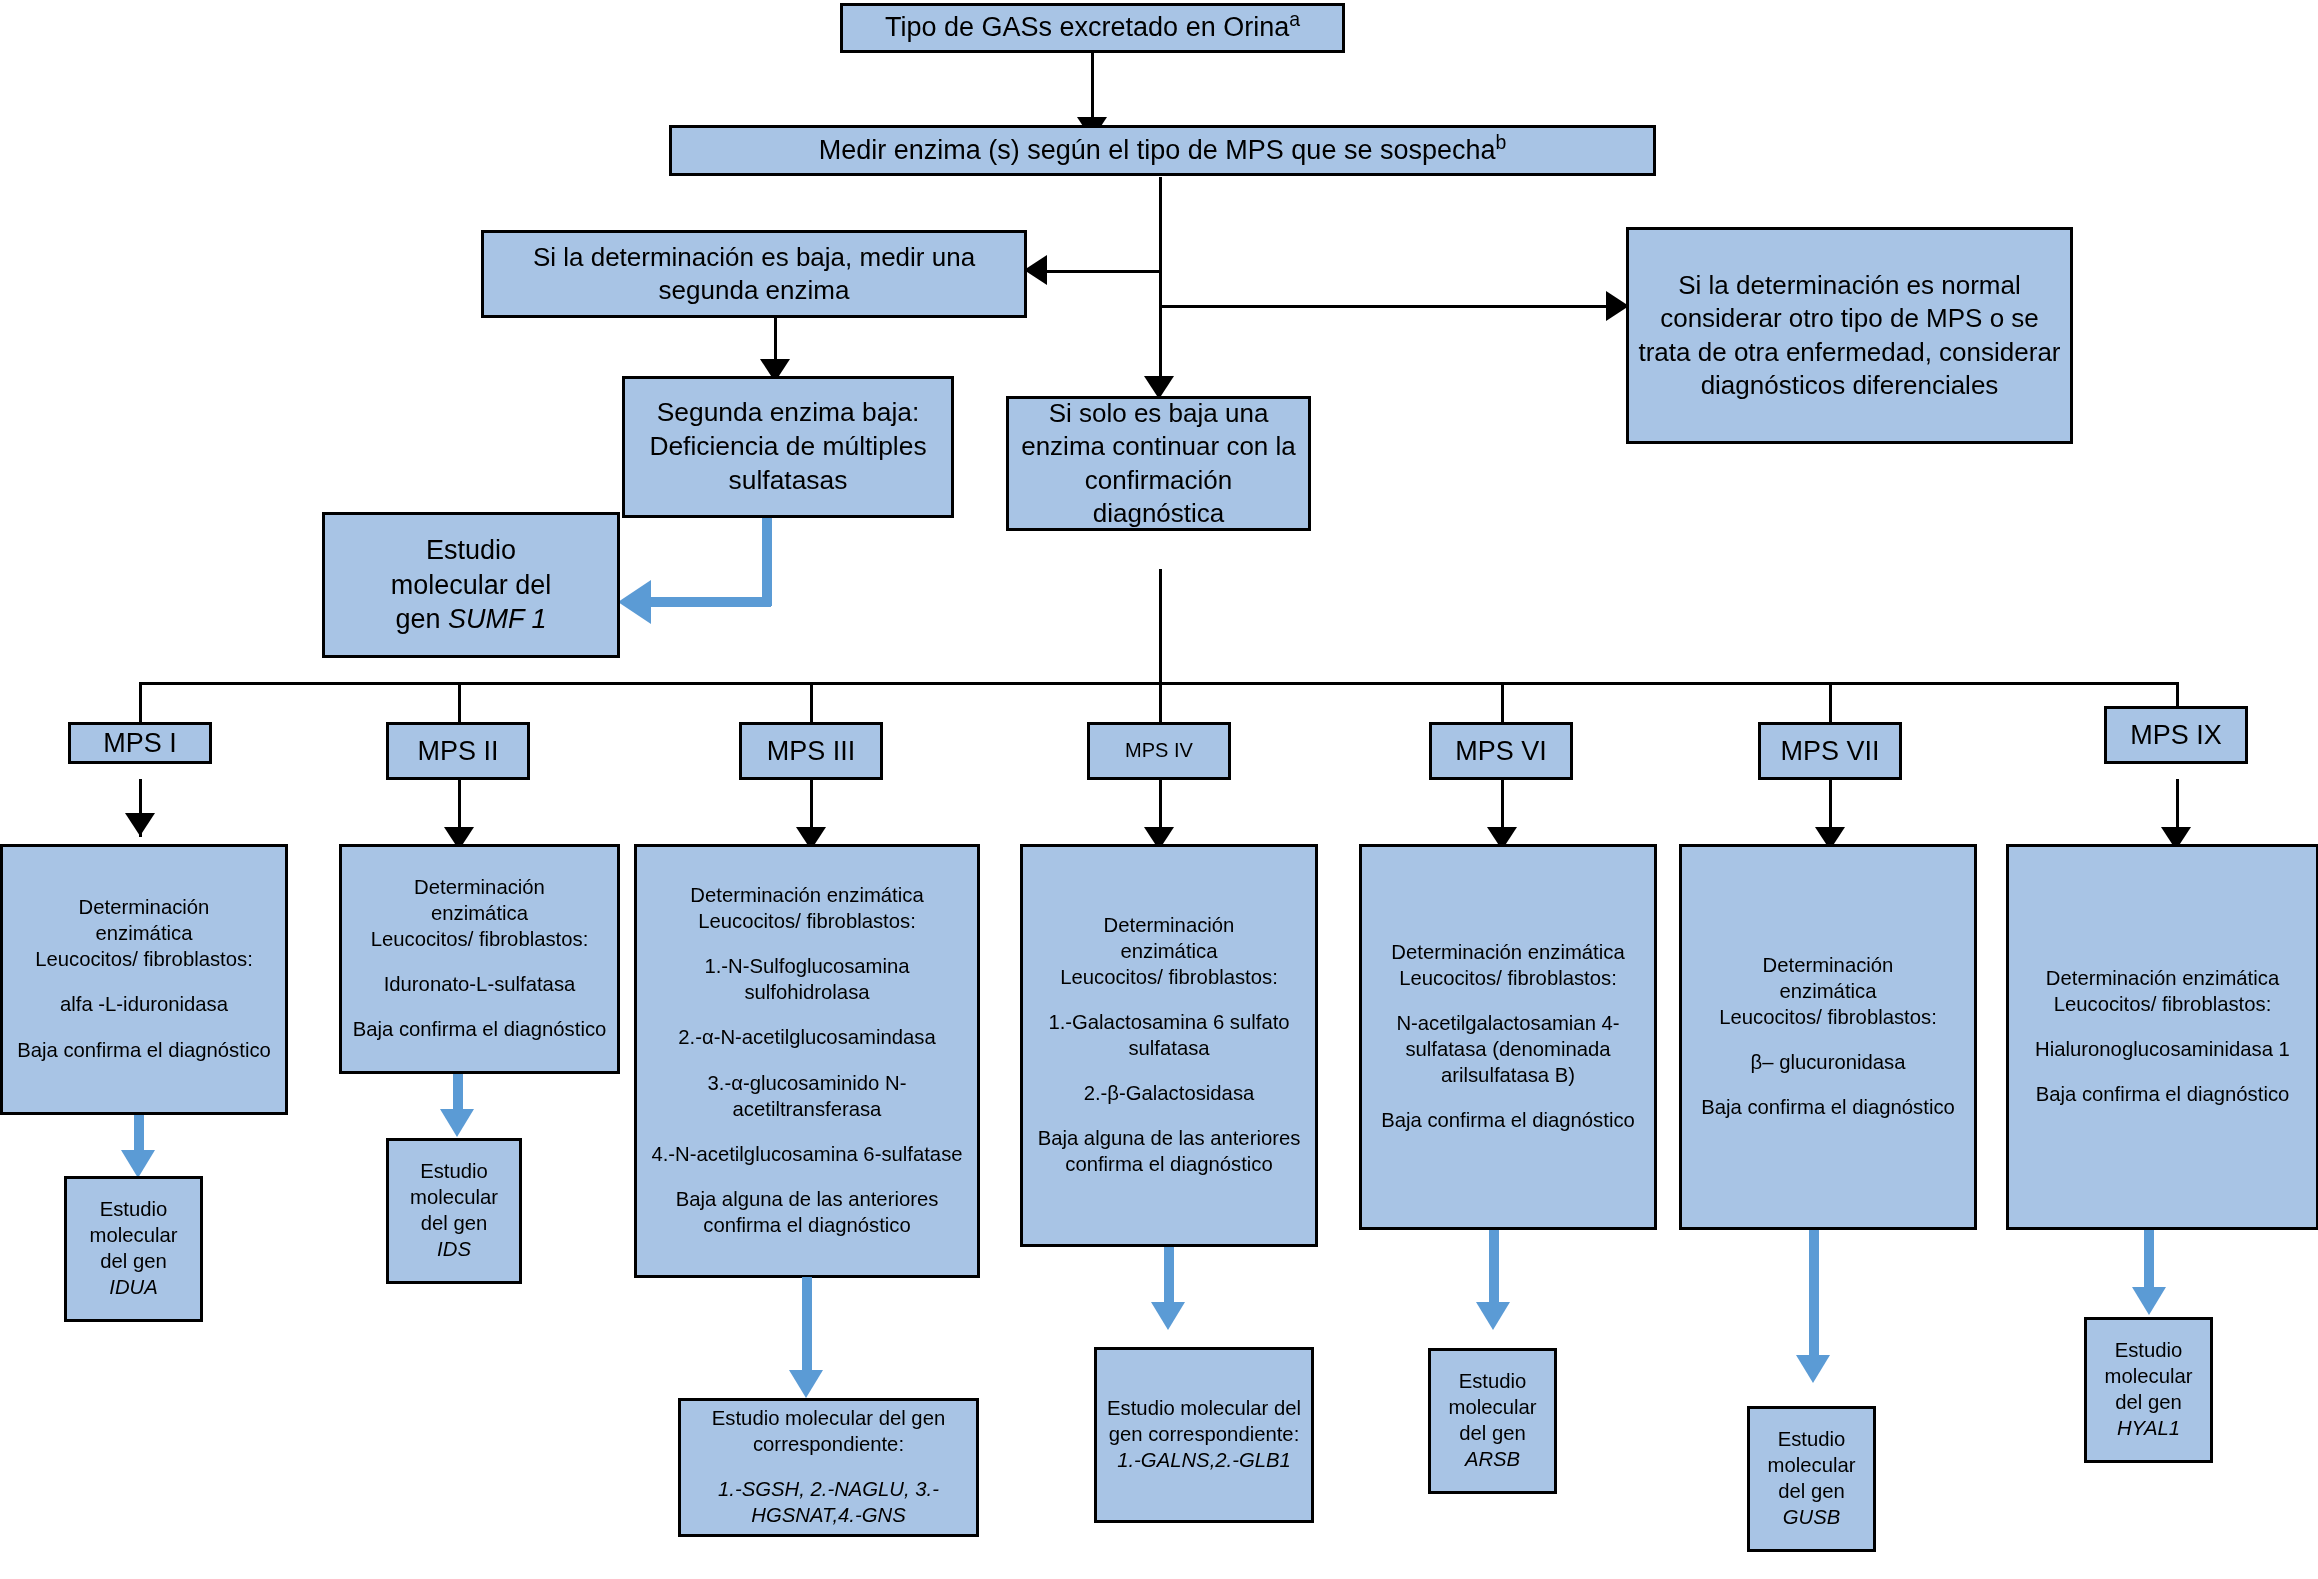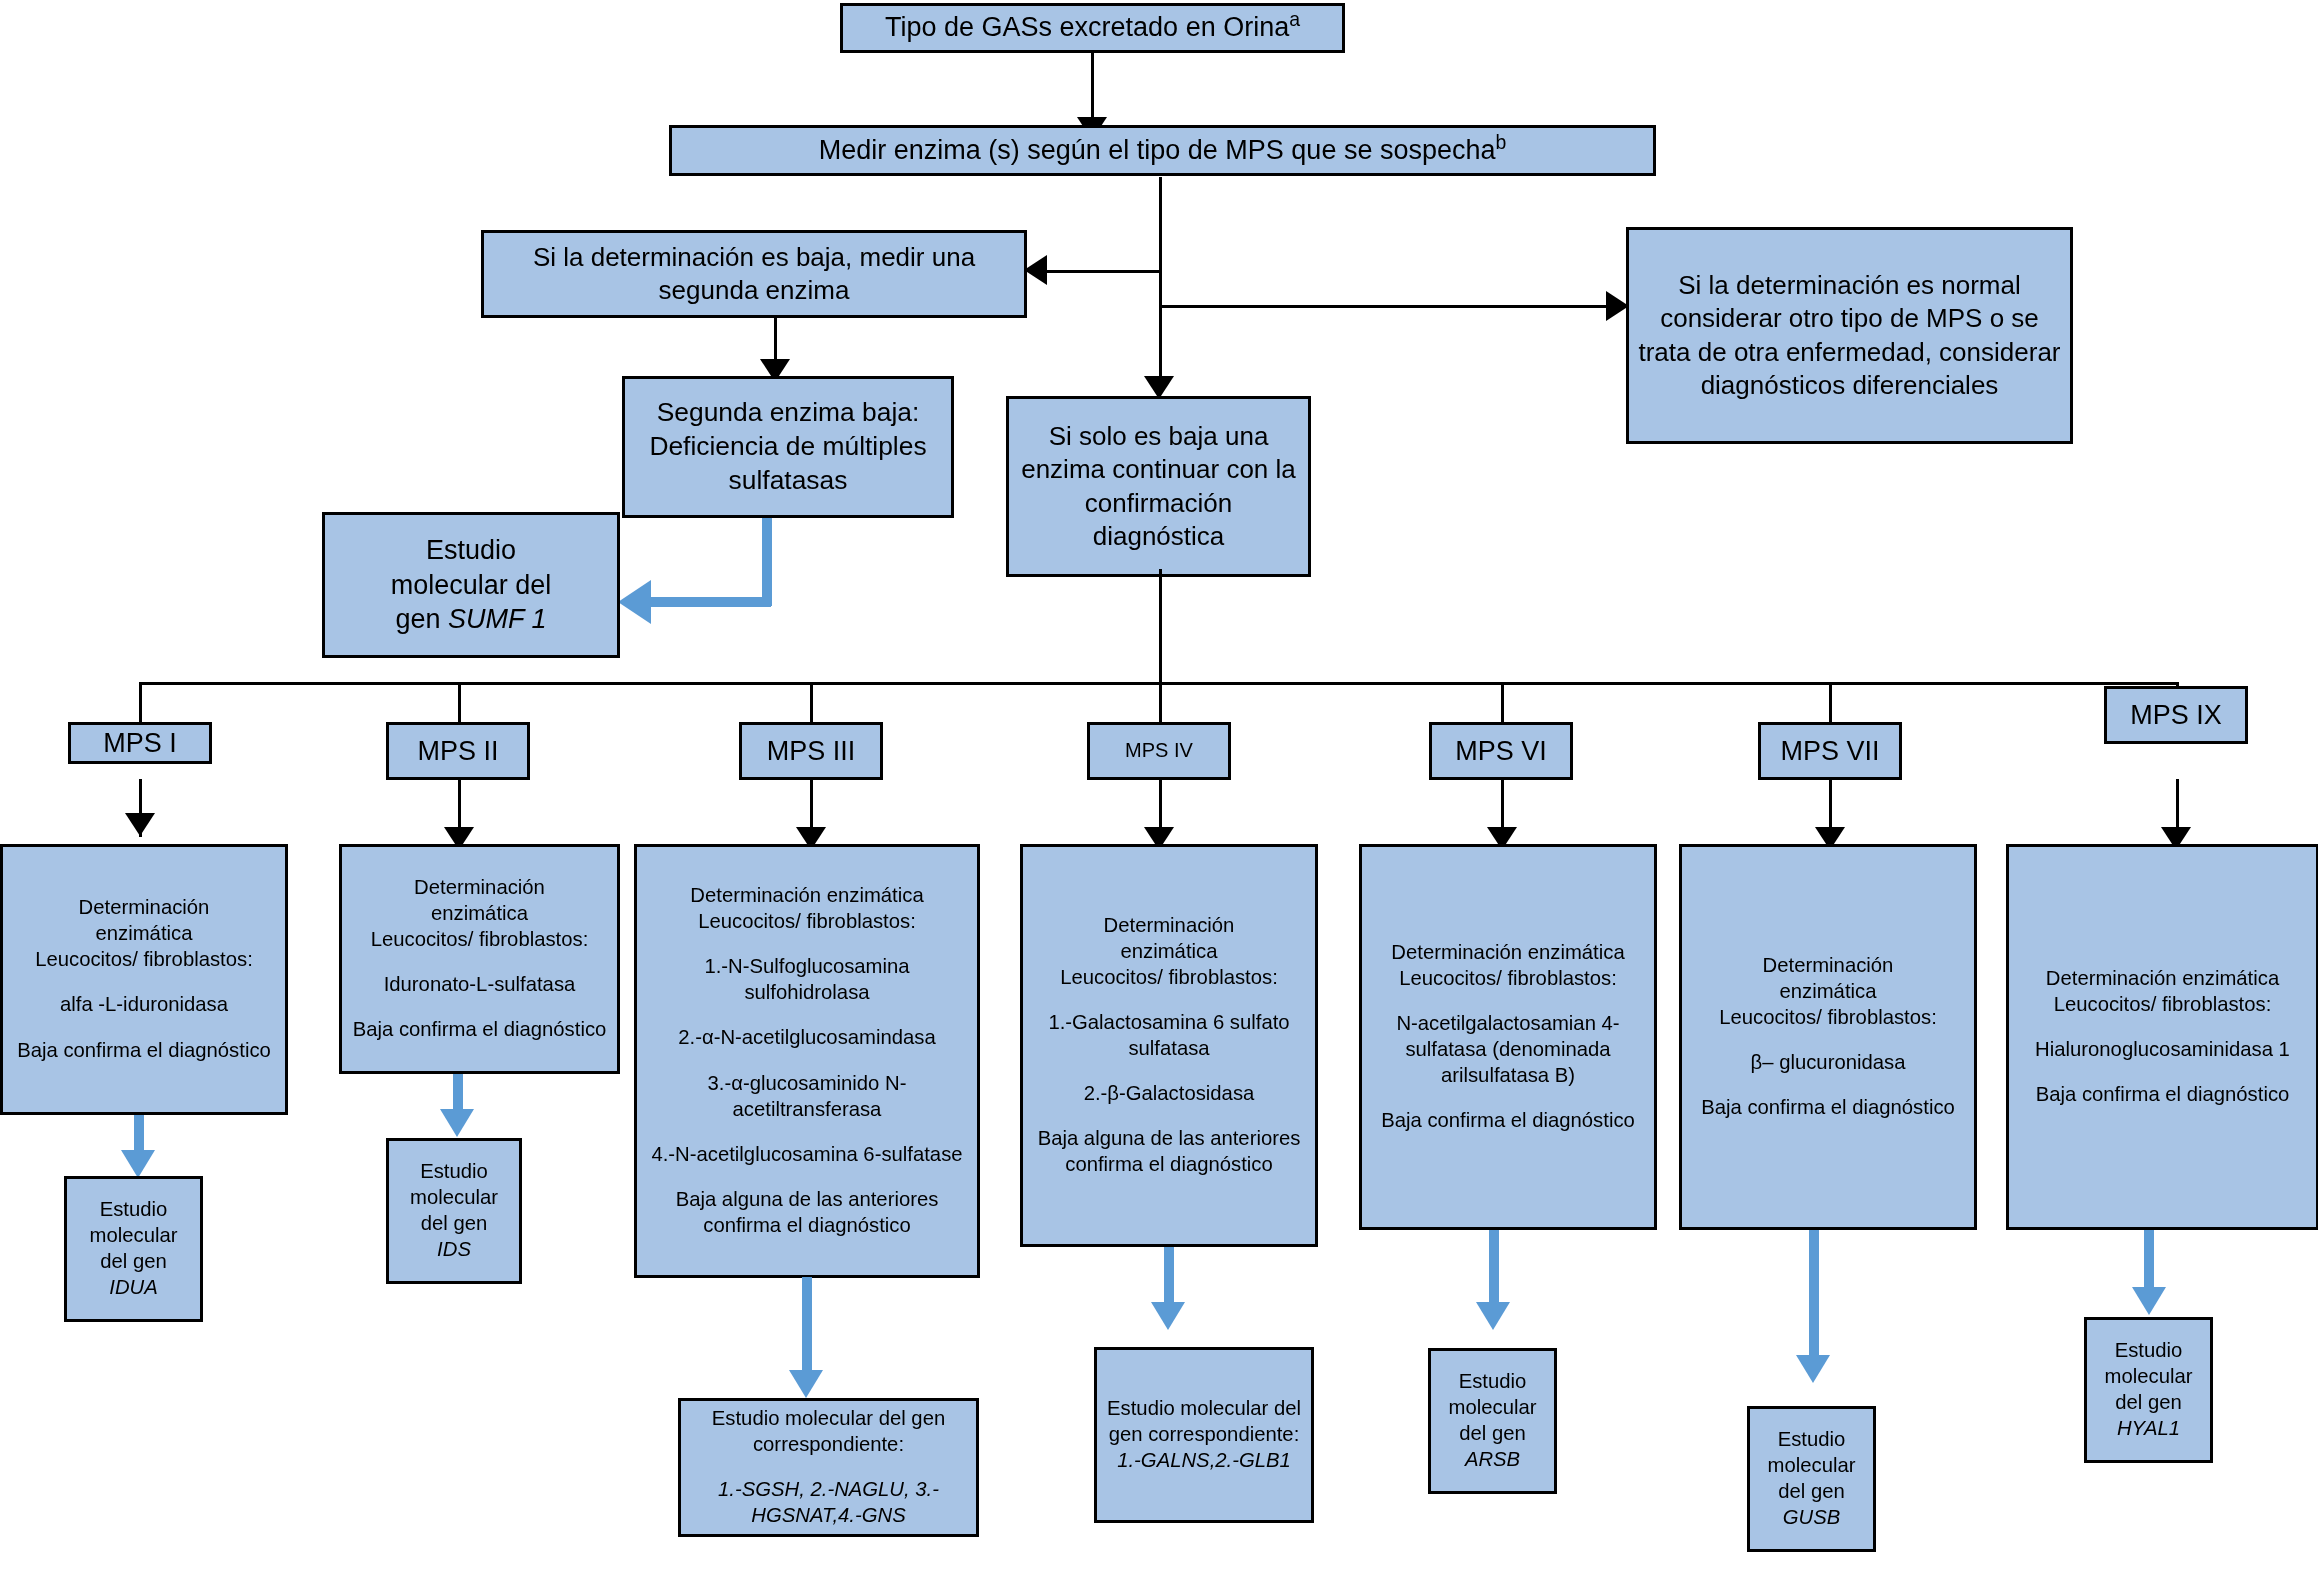--- a/index.html
+++ b/index.html
@@ -131,21 +131,21 @@
   <div class="barrow-l" style="left:618px; top:580px;"></div>
 
   <div class="box" style="left:322px; top:512px; width:298px; height:146px; font-size:27px;">
     <span class="txt">
       <span>Estudio</span><br>
       <span>molecular del</span><br>
       <span>gen </span><span class="ital">SUMF 1</span>
     </span>
   </div>
 
-  <div class="box" style="left:1006px; top:396px; width:305px; height:181px; font-size:26px;">
+  <div class="box" style="left:1006px; top:396px; width:305px; height:135px; font-size:26px;">
     <span class="txt">Si solo es baja una enzima continuar con la confirmación diagnóstica</span>
   </div>
 
   <div class="ln ln-v" style="left:1159px; top:569px; height:117px;"></div>
 
   <div class="ln ln-h" style="left:139px; top:682px; width:2039px;"></div>
 
   <div class="ln ln-v" style="left:139px; top:682px; height:41px;"></div>
   <div class="ln ln-v" style="left:458px; top:682px; height:41px;"></div>
   <div class="ln ln-v" style="left:810px; top:682px; height:41px;"></div>
@@ -165,21 +165,21 @@
   </div>
   <div class="box" style="left:1087px; top:722px; width:144px; height:58px; font-size:20px;">
     <span class="txt">MPS IV</span>
   </div>
   <div class="box" style="left:1429px; top:722px; width:144px; height:58px; font-size:27px;">
     <span class="txt">MPS VI</span>
   </div>
   <div class="box" style="left:1758px; top:722px; width:144px; height:58px; font-size:27px;">
     <span class="txt">MPS VII</span>
   </div>
-  <div class="box" style="left:2104px; top:686px; width:144px; height:58px; font-size:27px;">
+  <div class="box" style="left:2104px; top:706px; width:144px; height:58px; font-size:27px;">
     <span class="txt">MPS IX</span>
   </div>
 
   <div class="ln ln-v" style="left:139px; top:779px; height:58px;"></div>
   <div class="arrow-d" style="left:125px; top:813px;"></div>
   <div class="ln ln-v" style="left:458px; top:779px; height:71px;"></div>
   <div class="arrow-d" style="left:444px; top:827px;"></div>
   <div class="ln ln-v" style="left:810px; top:779px; height:71px;"></div>
   <div class="arrow-d" style="left:796px; top:827px;"></div>
   <div class="ln ln-v" style="left:1159px; top:779px; height:71px;"></div>

